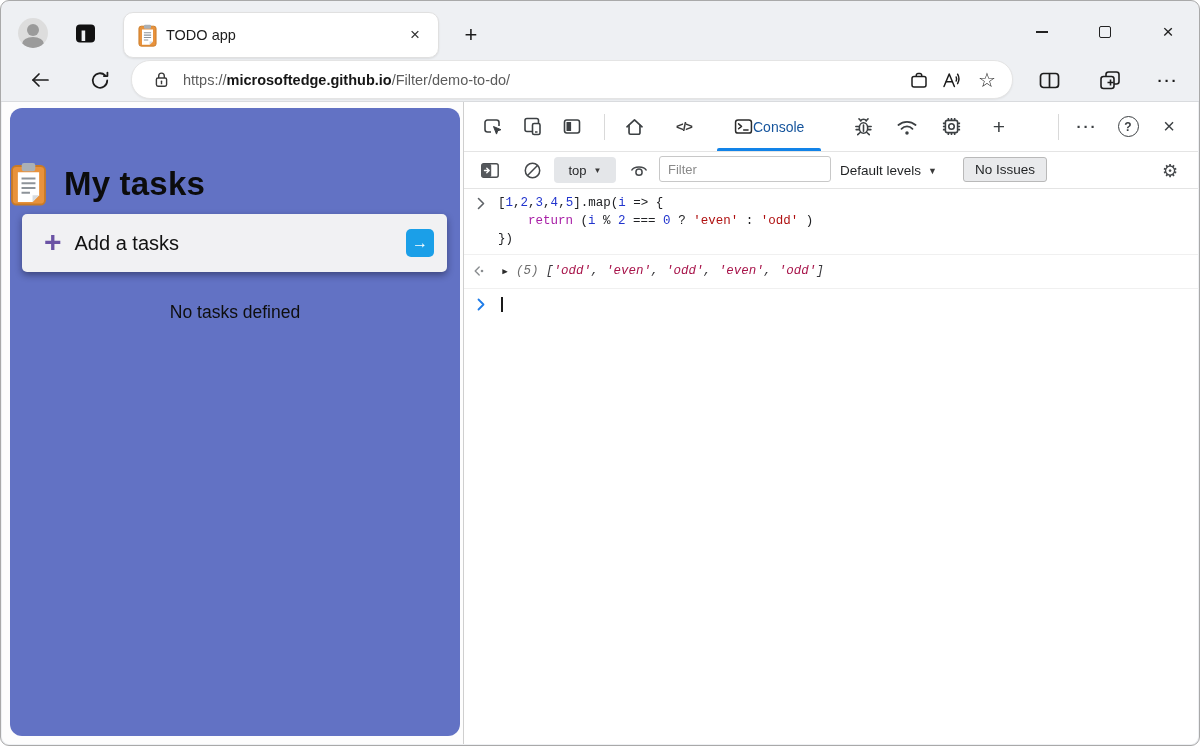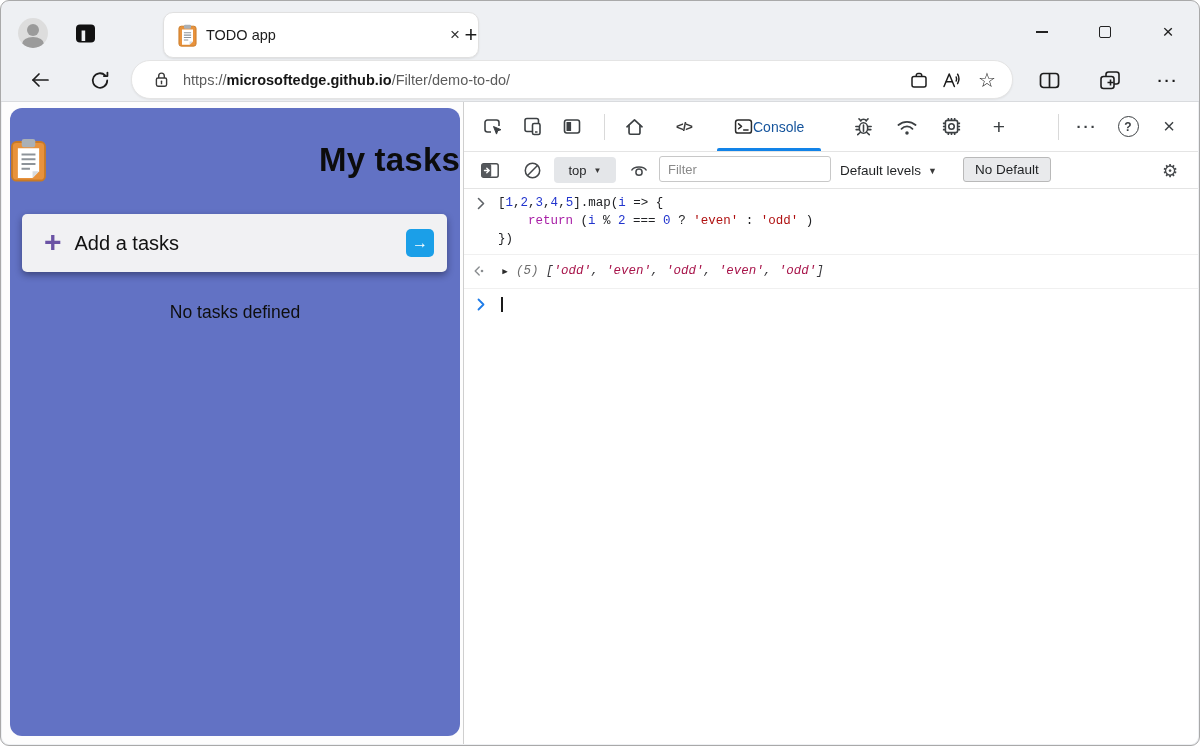--- a/index.html
+++ b/index.html
@@ -5,21 +5,21 @@
   html,body{margin:0;padding:0;background:#ffffff;}
   body{width:1200px;height:746px;position:relative;font-family:"Liberation Sans",sans-serif;-webkit-font-smoothing:antialiased;}
   .win{position:absolute;inset:0;border:1px solid #a9a9a9;border-radius:9px;background:#eef0f3;overflow:hidden;box-sizing:border-box;}
 
   
   .titlebar{position:absolute;top:0;left:0;right:0;height:57px;}
   .avatar{position:absolute;left:17px;top:17px;width:30px;height:30px;border-radius:50%;background:#dddddd;overflow:hidden;}
   .avatar .head{position:absolute;left:9px;top:6px;width:12px;height:12px;border-radius:50%;background:#9b9b9b;}
   .avatar .body{position:absolute;left:4px;top:19px;width:22px;height:14px;border-radius:50%;background:#9b9b9b;}
   .ws-icon{position:absolute;left:72px;top:20px;}
-  .tab{position:absolute;left:122px;top:11px;width:314px;height:44px;background:#ffffff;border:1px solid #e0e0e0;border-radius:10px;box-shadow:0 1px 2px rgba(0,0,0,.08);display:flex;align-items:center;margin-left:40px;}
+  .tab{position:absolute;left:122px;top:11px;width:314px;height:44px;background:#ffffff;border:1px solid #e0e0e0;border-radius:10px;box-shadow:0 1px 2px rgba(0,0,0,.08);display:flex;align-items:center;}
   .tab .fav{margin-left:14px;}
   .tab .ttl{margin-left:9px;font-size:14.5px;color:#1c1c1c;flex:1;}
   .tab .tclose{margin-right:12px;width:22px;height:22px;display:flex;align-items:center;justify-content:center;font-size:17px;color:#333;font-weight:300;cursor:default;}
   .newtab{position:absolute;left:456px;top:20px;width:28px;height:28px;display:flex;align-items:center;justify-content:center;font-size:22px;font-weight:300;color:#1b1b1b;}
   .wc{position:absolute;top:14px;width:46px;height:34px;display:flex;align-items:center;justify-content:center;}
   .wc.min{left:1018px}.wc.max{left:1081px}.wc.cls{left:1144px}
   .wc .bar{width:12px;height:1.5px;background:#222;}
   .wc .sq{width:10px;height:10px;border:1.4px solid #222;border-radius:2px;}
   .wc.cls{font-size:19px;font-weight:300;color:#222;}
 
@@ -31,21 +31,21 @@
   .urltext{margin-left:14px;font-size:14.5px;color:#5c5c5c;white-space:nowrap;flex:1;}
   .urltext .dom{color:#161616;font-weight:700;}
   .url-ico{width:34px;height:34px;display:flex;align-items:center;justify-content:center;color:#1d1d1d;}
   .star-g{font-size:20px;color:#2a2a2a;line-height:1;}
   .more-h{font-size:15px;font-weight:700;letter-spacing:2px;color:#1b1b1b;}
 
   
   .content{position:absolute;top:101px;left:1px;right:1px;bottom:1px;background:#ffffff;border-radius:0 0 8px 8px;display:flex;overflow:hidden;}
   .viewport{width:462px;position:relative;background:#fdfdfd;border-right:1px solid #cfcfcf;box-sizing:border-box;}
   .page{position:absolute;left:8px;top:6px;right:3px;bottom:8px;background:#6272c4;border-radius:12px;}
-  .app-header{display:flex;align-items:center;justify-content:space-between;gap:17px;padding-top:30px;}
+  .app-header{display:flex;align-items:center;justify-content:flex-start;gap:17px;padding-top:30px;margin-top:24px;}
   .app-title{font-size:33px;font-weight:800;color:#0c0c0c;letter-spacing:.2px;}
   .addbar{position:absolute;left:12px;right:13px;top:106px;height:58px;background:#f1f1f3;border-radius:5px;box-shadow:0 3px 7px rgba(15,15,40,.45);display:flex;align-items:center;}
   .addbar .plus{margin-left:22px;font-size:30px;font-weight:900;color:#6b53a5;line-height:1;margin-top:-3px;}
   .addbar .lbl{margin-left:13px;font-size:20px;color:#111;}
   .addbar .go{position:absolute;right:13px;top:15px;width:28px;height:28px;background:#1b9fe8;border-radius:5px;color:#fff;font-size:16px;font-weight:700;display:flex;align-items:center;justify-content:center;}
   .empty{position:absolute;top:194px;left:0;right:0;text-align:center;font-size:17.5px;color:#0e0e0e;}
 
   
   .devtools{flex:1;background:#ffffff;display:flex;flex-direction:column;position:relative;}
   .dt-tabbar{height:50px;border-bottom:1px solid #e4e4e4;position:relative;box-sizing:border-box;}
@@ -314,21 +314,21 @@
               <path d="M2.5 7.5C5 2.8 15 2.8 17.5 7.5"></path>
               <circle cx="10" cy="9.2" r="3.1"></circle>
             </svg>
         </div>
         <input class="filter" placeholder="Filter" style="">
         <div class="levels">
           <span>Default levels</span>
           <span class="caret-down" style="font-size:9px">▼</span>
         </div>
         <div class="noissues">
-            <span>No Default</span>
+            <span>No Issues</span>
           </div>
         <div class="gear">
             <span>⚙</span>
           </div>
       </div>
 
       <div class="dt-output">
 
         <div class="entry">
           <div class="crow">

